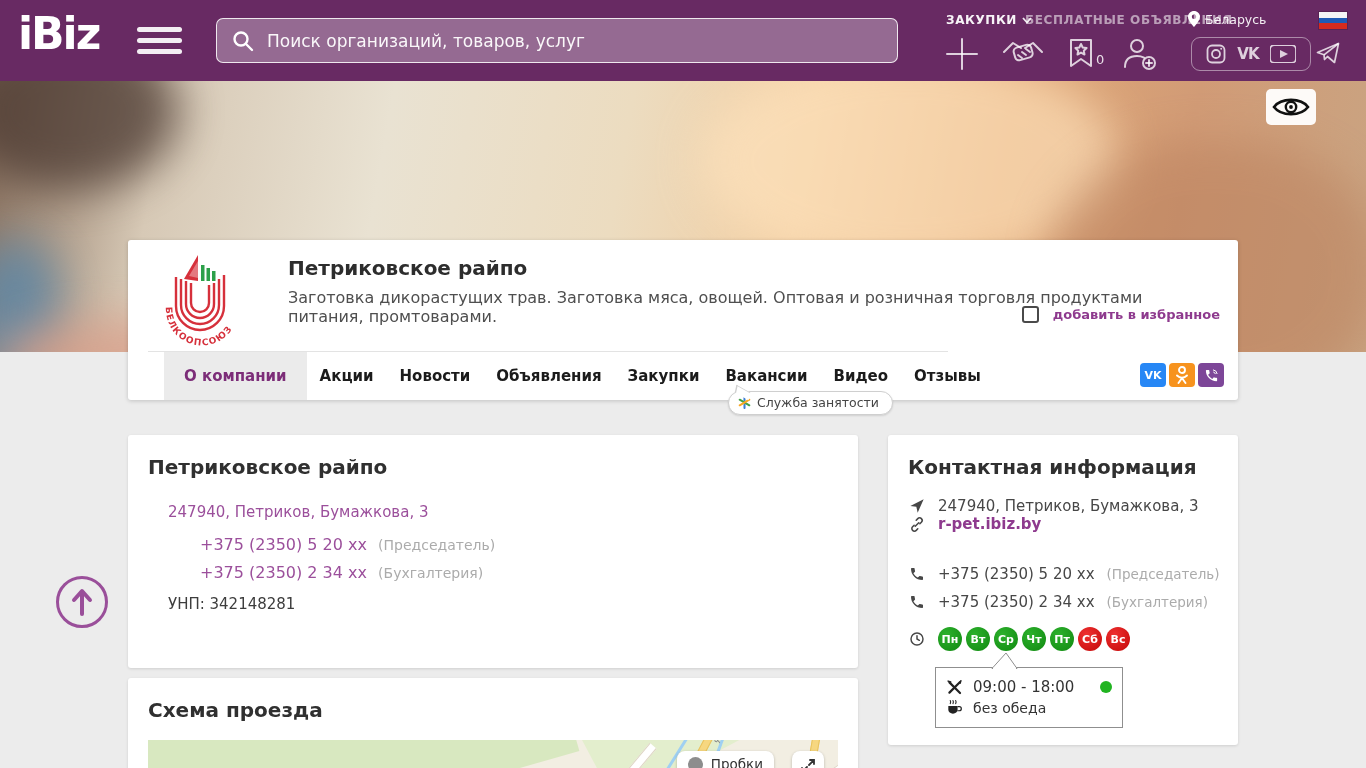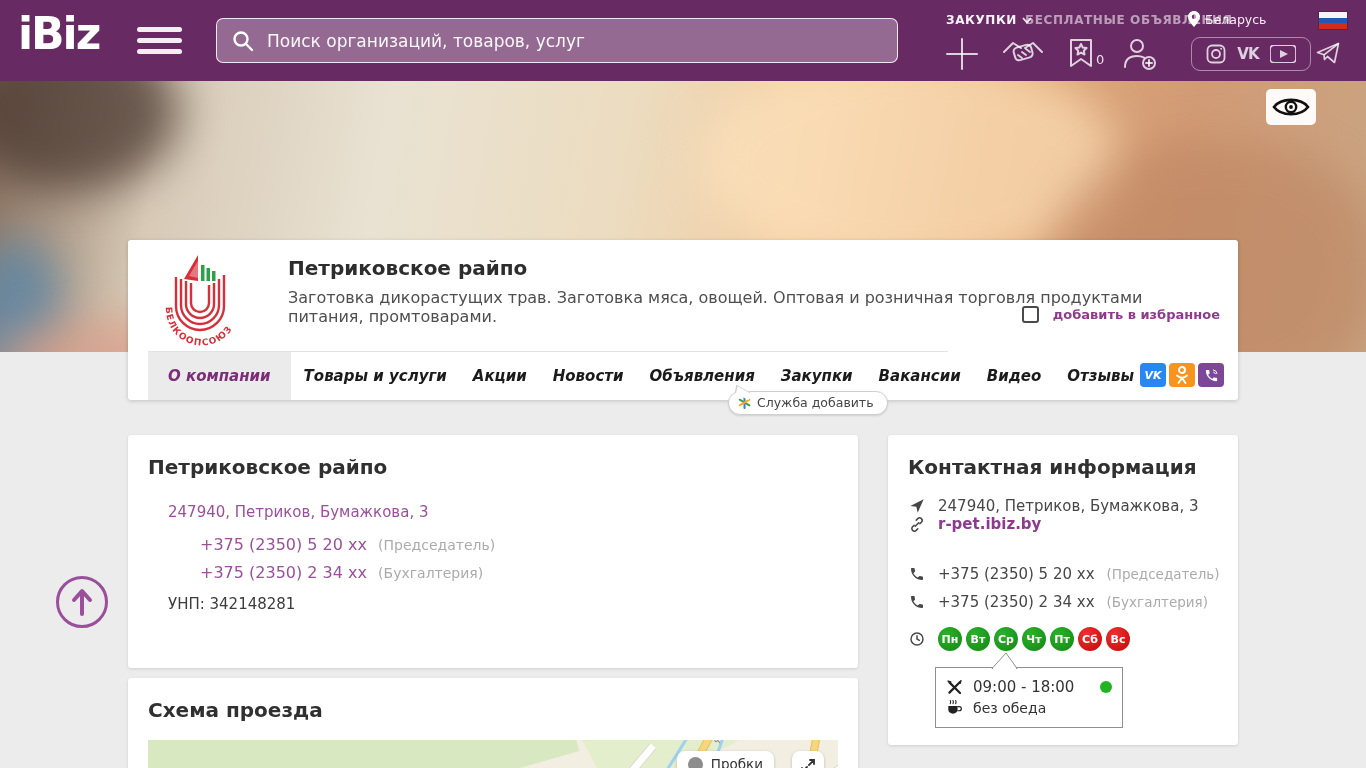--- a/index.html
+++ b/index.html
@@ -42,21 +42,21 @@
   
   .company-card { position:absolute; left:128px; top:240px; width:1110px; height:160px; background:#fff; border-radius:3px;
                   box-shadow:0 1px 4px rgba(0,0,0,.18); z-index:20; }
   .clogo { position:absolute; left:22px; top:8px; width:100px; height:98px; }
   .cname { position:absolute; left:160px; top:16px; font-size:20px; font-weight:700; color:#2d2d2d; }
   .cdesc { position:absolute; left:160px; top:48px; font-size:16px; color:#4f4f4f; width:880px; }
   .fav { position:absolute; right:18px; top:66px; display:flex; align-items:center; gap:14px; cursor:pointer; }
   .fav .box { width:17px; height:17px; border:2px solid #4a4a4a; border-radius:3px; background:#fff; }
   .fav .lbl { font-size:13px; font-weight:700; color:#8e3a8e; }
   .cdivider { position:absolute; left:20px; top:111px; width:800px; border-top:1px solid #e3e3e3; }
-  .tabs-row { position:absolute; left:20px; right:14px; bottom:0; height:48px; display:flex; align-items:stretch;font-style:italic; }
+  .tabs-row { position:absolute; left:36px; right:14px; bottom:0; height:48px; display:flex; align-items:stretch; }
   .tab { font-size:15px; font-weight:700; color:#1b1b1b; line-height:48px; padding:0 13px; cursor:pointer; white-space:nowrap; }
   .tab.active { background:#ebebeb; color:#7c2d78; padding:0 20px; }
   .tab-socials { position:absolute; right:0; top:11px; display:flex; gap:3px; }
   .sbadge { width:26px; height:24px; border-radius:4px; display:flex; align-items:center; justify-content:center; color:#fff; cursor:pointer; font-size:11px; font-weight:700; }
 
   
   .emp-tip { position:absolute; left:728px; top:391px; z-index:40; background:#fff; border:1px solid #cfcfcf; border-radius:12px;
              padding:3px 13px 4px 9px; font-size:12.5px; color:#454545; display:flex; align-items:center; gap:6px;
              box-shadow:0 1px 2px rgba(0,0,0,.12); }
   .emp-tip::before { content:""; position:absolute; left:8px; top:-5px; width:10px; height:10px; background:#fff;
@@ -234,21 +234,20 @@
 
   <div class="fav">
     <span class="box"></span>
     <span class="lbl">добавить в избранное</span>
   </div>
 
   <div class="cdivider"></div>
 
   <div class="tabs-row">
     <div class="tab active">О компании</div>
-    <div class="tab">Товары и услуги</div>
     <div class="tab">Акции</div>
     <div class="tab">Новости</div>
     <div class="tab">Объявления</div>
     <div class="tab">Закупки</div>
     <div class="tab">Вакансии</div>
     <div class="tab">Видео</div>
     <div class="tab">Отзывы</div>
 
     <div class="tab-socials">
       <div class="sbadge" style="background:#2787f5;">
@@ -271,21 +270,21 @@
     </div>
   </div>
 </div>
 
 <div class="emp-tip">
   <svg width="13" height="13" viewBox="0 0 14 14" stroke-width="2.2" stroke-linecap="round">
     <line x1="7" y1="1" x2="7" y2="13" stroke="#3a7fd5"></line>
     <line x1="1.8" y1="4" x2="12.2" y2="10" stroke="#43a047"></line>
     <line x1="12.2" y1="4" x2="1.8" y2="10" stroke="#f9a825"></line>
   </svg>
-  <span>Служба добавить</span>
+  <span>Служба занятости</span>
 </div>
 
 <div class="card about-card">
   <h2>Петриковское райпо</h2>
   <div class="addr-link">247940, Петриков, Бумажкова, 3</div>
   <div class="phone-row" style="top:100px;">
     <span class="num">+375 (2350) 5 20 xx</span>
     <span class="role">(Председатель)</span>
   </div>
   <div class="phone-row" style="top:128px;">

